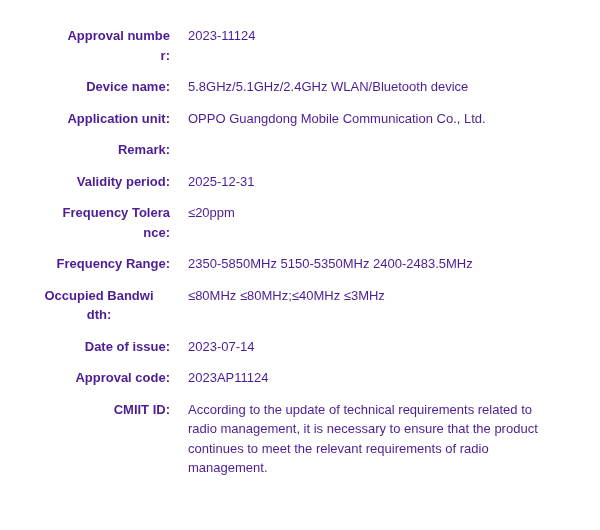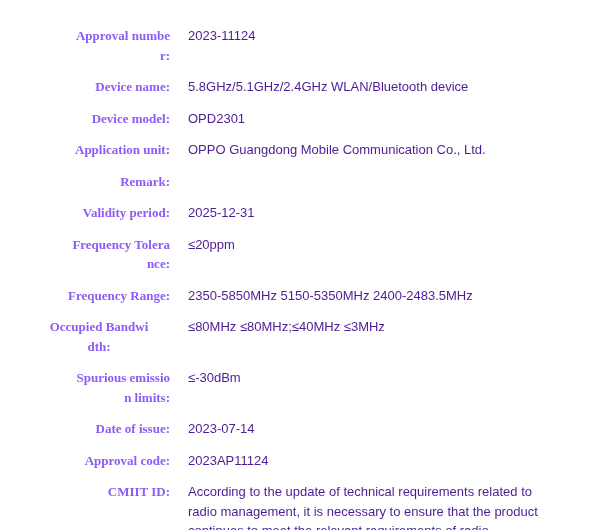--- a/index.html
+++ b/index.html
@@ -19,23 +19,22 @@
     .table tr td {
       padding: 6px 8px;
       vertical-align: top;
       line-height: 1.5;
     }
     .table tr td:first-child {
       text-align: right;
       font-weight: bold;
       width: 160px;
       white-space: pre-line;
-      color: #8b5cf6;
+      color: #4c1d95;
       padding-right: 10px;
-      font-family: Liberation Serif, serif;
     }
     .table tr td:last-child {
       color: #4c1d95;
     }
     .orange {
       color: #e05a00;
     }
   </style>
 </head>
 <body>
@@ -43,24 +42,20 @@
 <table class="table">
   <tbody id="table-body">
       <tr>
         <td style="white-space: pre-line;">Approval numbe
 r:</td>
         <td>2023-11124</td>
       </tr>
       <tr>
         <td style="white-space: pre-line; margin-top: 23px;">Device name:</td>
         <td>5.8GHz/5.1GHz/2.4GHz WLAN/Bluetooth device</td>
-      </tr>
-      <tr>
-        <td style="white-space: pre-line;">Device model:</td>
-        <td class="orange">OPD2301</td>
       </tr>
       <tr>
         <td style="white-space: pre-line;">Application unit:</td>
         <td>OPPO Guangdong Mobile Communication Co., Ltd.</td>
       </tr>
       <tr>
         <td style="white-space: pre-line;">Remark:</td>
         <td></td>
       </tr>
       <tr>
@@ -75,25 +70,20 @@
       <tr>
         <td style="white-space: pre-line;">Frequency Range:</td>
         <td>2350-5850MHz 5150-5350MHz 2400-2483.5MHz</td>
       </tr>
       <tr>
         <td style="white-space: pre-line; text-align: center;">Occupied Bandwi
 dth:</td>
         <td>≤80MHz ≤80MHz;≤40MHz ≤3MHz</td>
       </tr>
       <tr>
-        <td style="white-space: pre-line;">Spurious emissio
-n limits:</td>
-        <td>≤-30dBm</td>
-      </tr>
-      <tr>
         <td style="white-space: pre-line; text-align: right;">Date of issue:</td>
         <td>2023-07-14</td>
       </tr>
       <tr>
         <td style="white-space: pre-line;">Approval code:</td>
         <td>2023AP11124</td>
       </tr>
       <tr>
         <td style="white-space: pre-line;">CMIIT ID:</td>
         <td>According to the update of technical requirements related to radio management, it is necessary to ensure that the product continues to meet the relevant requirements of radio management.</td>

